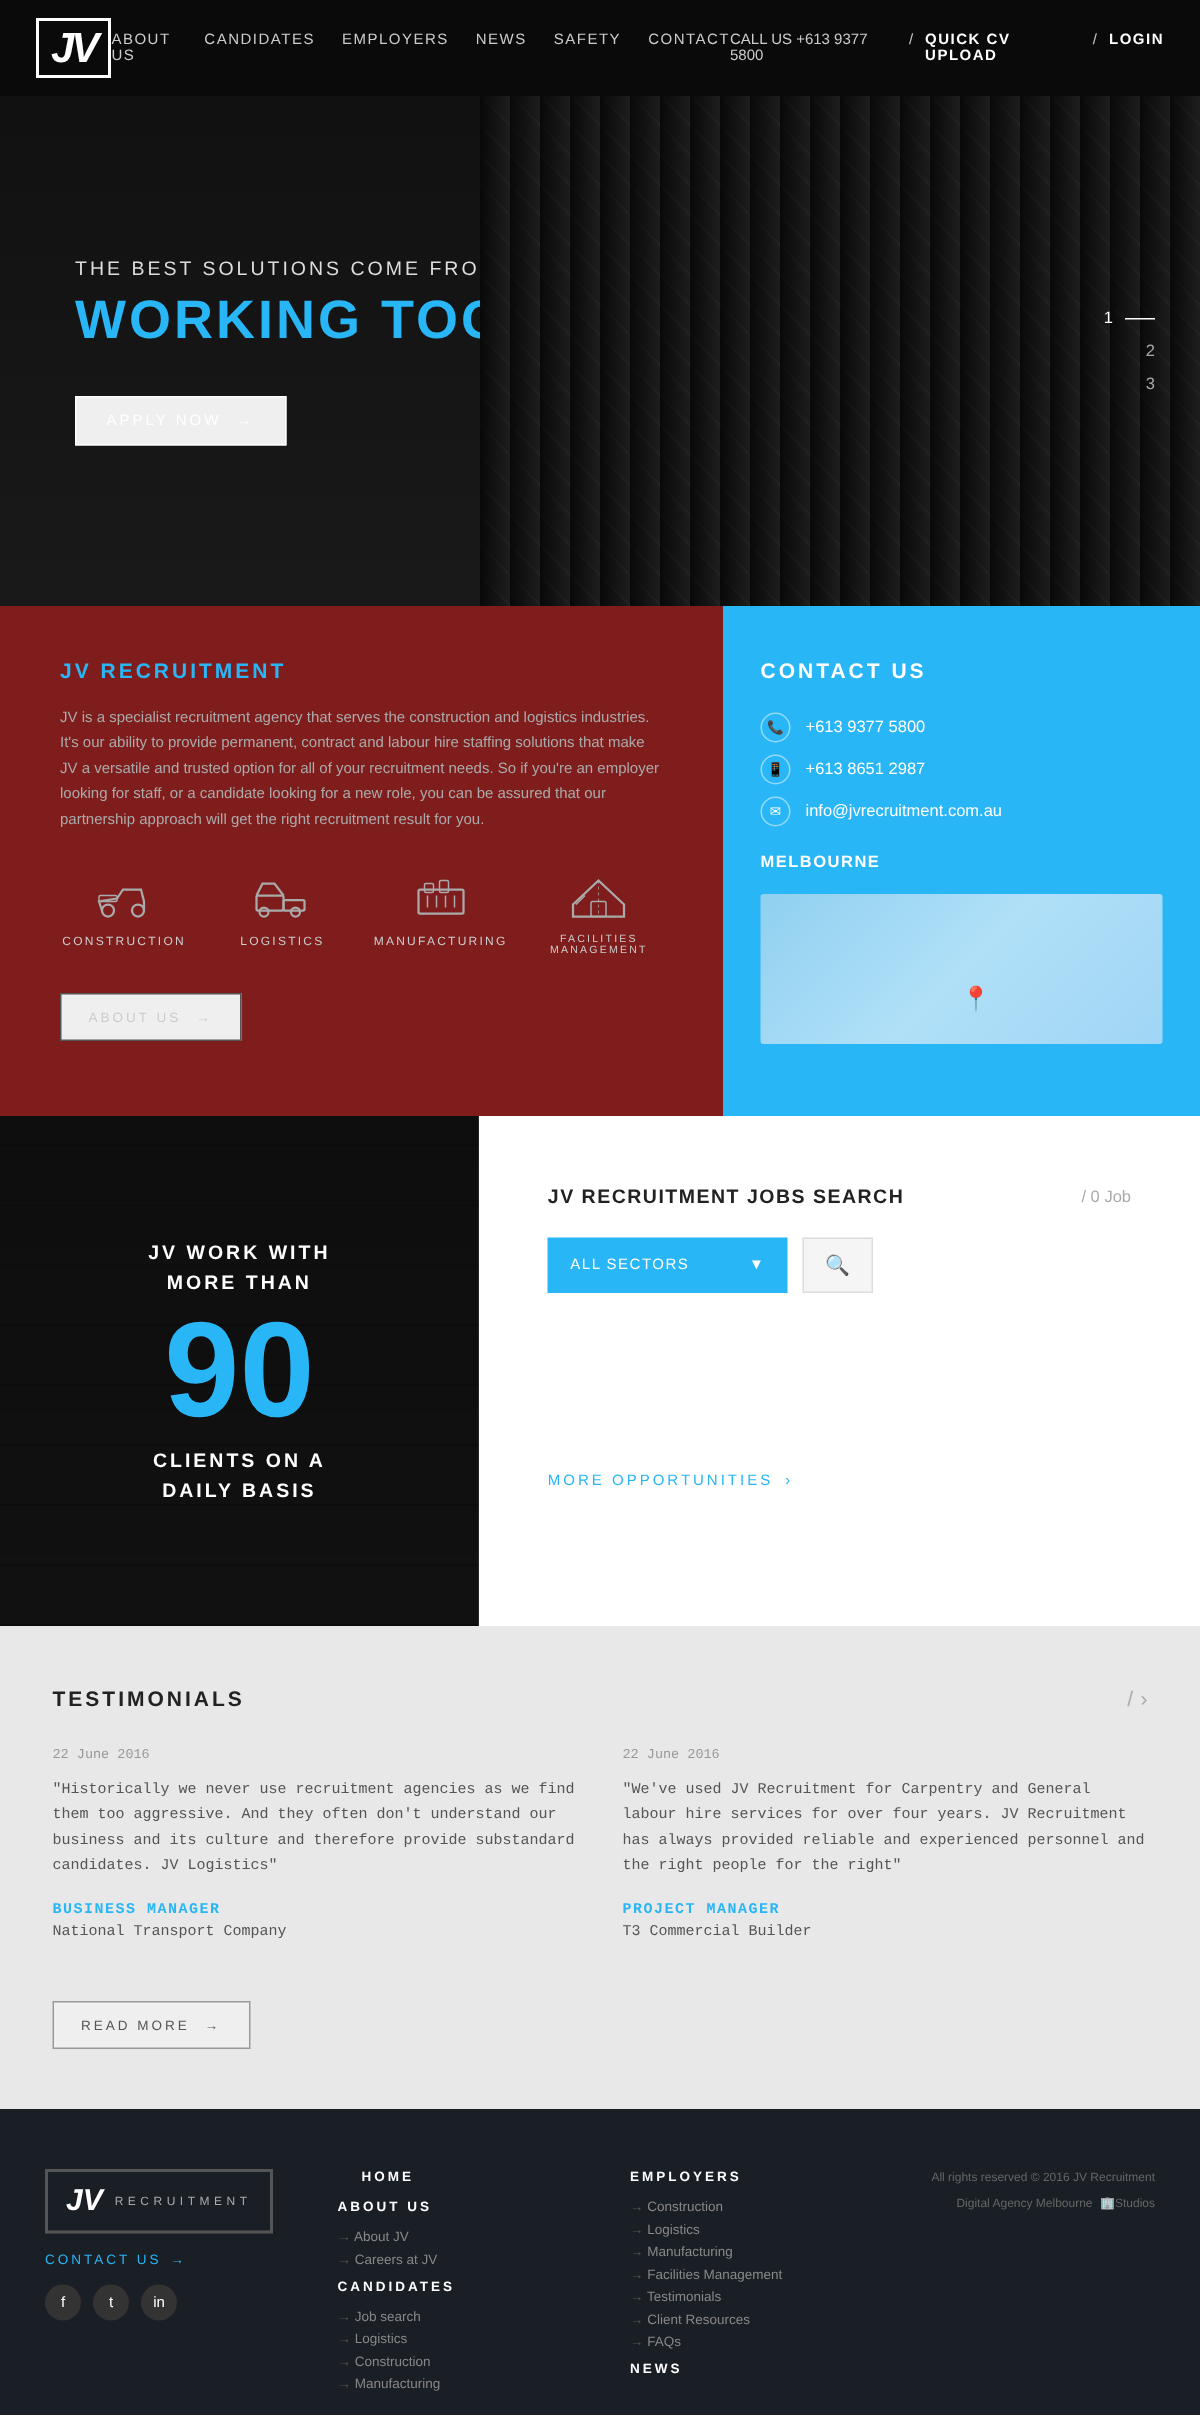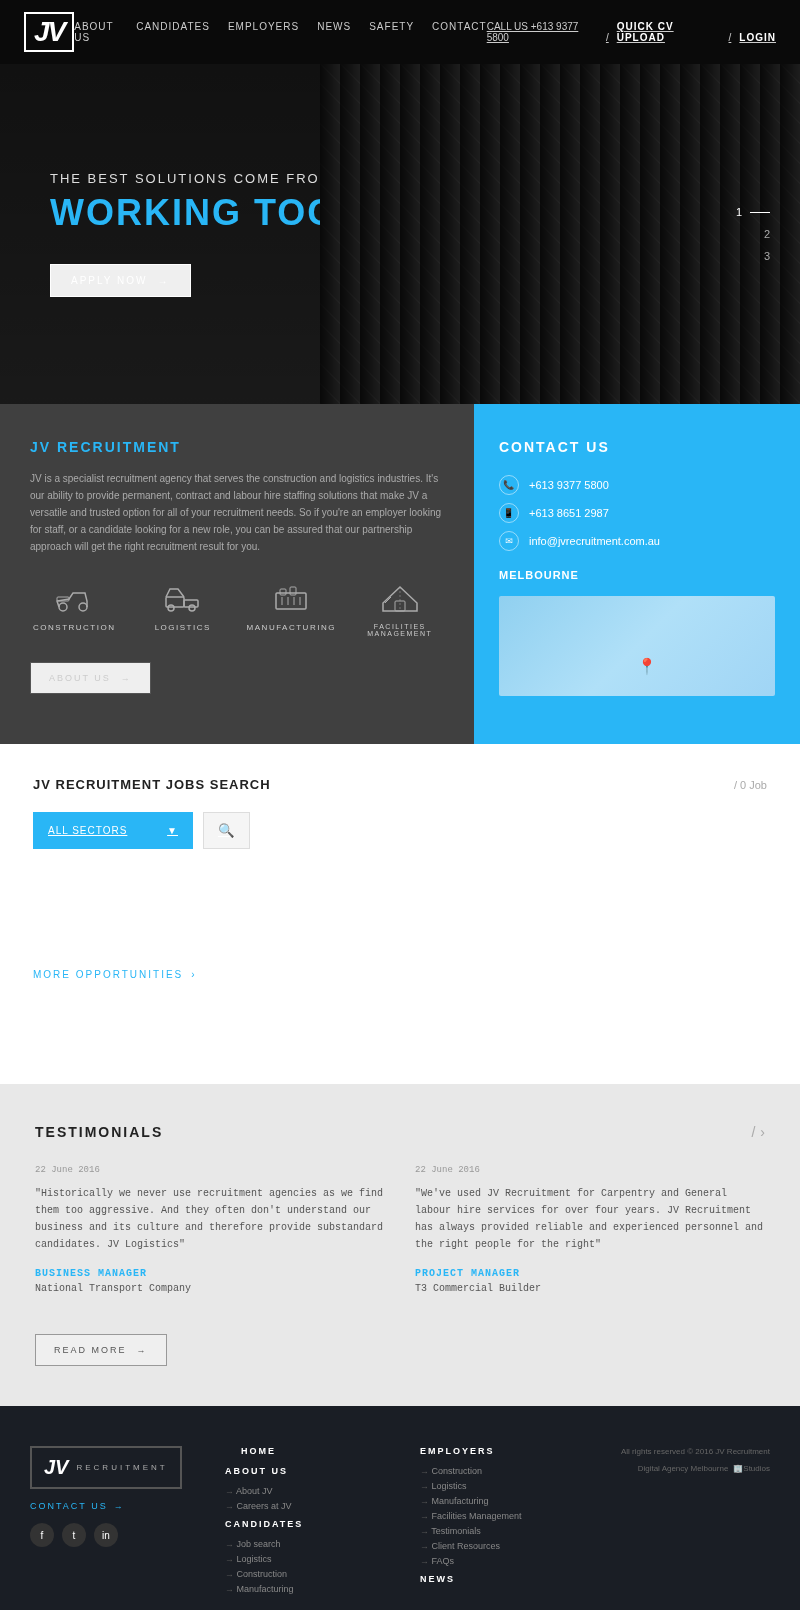--- a/index.html
+++ b/index.html
@@ -30,25 +30,24 @@
     }
     nav a {
       color: #ccc;
       text-decoration: none;
       font-size: 10px;
       letter-spacing: 1px;
       text-transform: uppercase;
     }
     .header-right {
       display: flex;
-      align-items: flex-end;
+      align-items: flex-start;
       gap: 8px;
       font-size: 10px;
       color: #ccc;
-      text-decoration: underline;
     }
     .header-right a {
       color: #fff;
       text-decoration: none;
       font-weight: bold;
       font-size: 10px;
       letter-spacing: 1px;
     }
 
     
@@ -125,23 +124,23 @@
       height: 1px;
       background: #fff;
     }
 
     
     .about-contact {
       display: flex;
       min-height: 340px;
     }
     .about-section {
-      background: #404040;
+      background: #7f1d1d;
       flex: 1.5;
-      padding: 35px 30px;
+      padding: 35px 40px;
     }
     .about-title {
       color: #29b6f6;
       font-size: 14px;
       font-weight: bold;
       letter-spacing: 2px;
       text-transform: uppercase;
       margin-bottom: 15px;
     }
     .about-text {
@@ -276,22 +275,21 @@
     .clients-number {
       font-size: 90px;
       font-weight: 900;
       color: #29b6f6;
       line-height: 1;
       margin: 5px 0;
     }
     .jobs-section {
       flex: 1.5;
       background: #fff;
-      padding: 33px;
-      text-decoration: underline;
+      padding: 46px;
     }
     .jobs-header {
       display: flex;
       justify-content: space-between;
       align-items: center;
       margin-bottom: 20px;
     }
     .jobs-title {
       font-size: 13px;
       font-weight: bold;
@@ -644,20 +642,29 @@
       <span>info@jvrecruitment.com.au</span>
     </div>
     <div class="contact-location">
       <p class="contact-location-title">MELBOURNE</p>
     </div>
     <div class="map-placeholder"></div>
   </div>
 </div>
 
 <div class="clients-jobs">
+  <div class="clients-section">
+    <div style="font-size:13px;font-weight:bold;letter-spacing:2px;text-transform:uppercase;line-height:1.5;">
+      JV WORK WITH<br>MORE THAN
+    </div>
+    <div class="clients-number">90</div>
+    <div style="font-size:13px;font-weight:bold;letter-spacing:2px;text-transform:uppercase;line-height:1.5;">
+      CLIENTS ON A<br>DAILY BASIS
+    </div>
+  </div>
 
   <div class="jobs-section">
     <div class="jobs-header">
       <h3 class="jobs-title">JV RECRUITMENT JOBS SEARCH</h3>
       <span class="jobs-count">/ 0 Job</span>
     </div>
     <div class="jobs-search">
       <div class="jobs-select">
         <span>ALL SECTORS</span>
         <span style="margin-left:auto;">▼</span>

